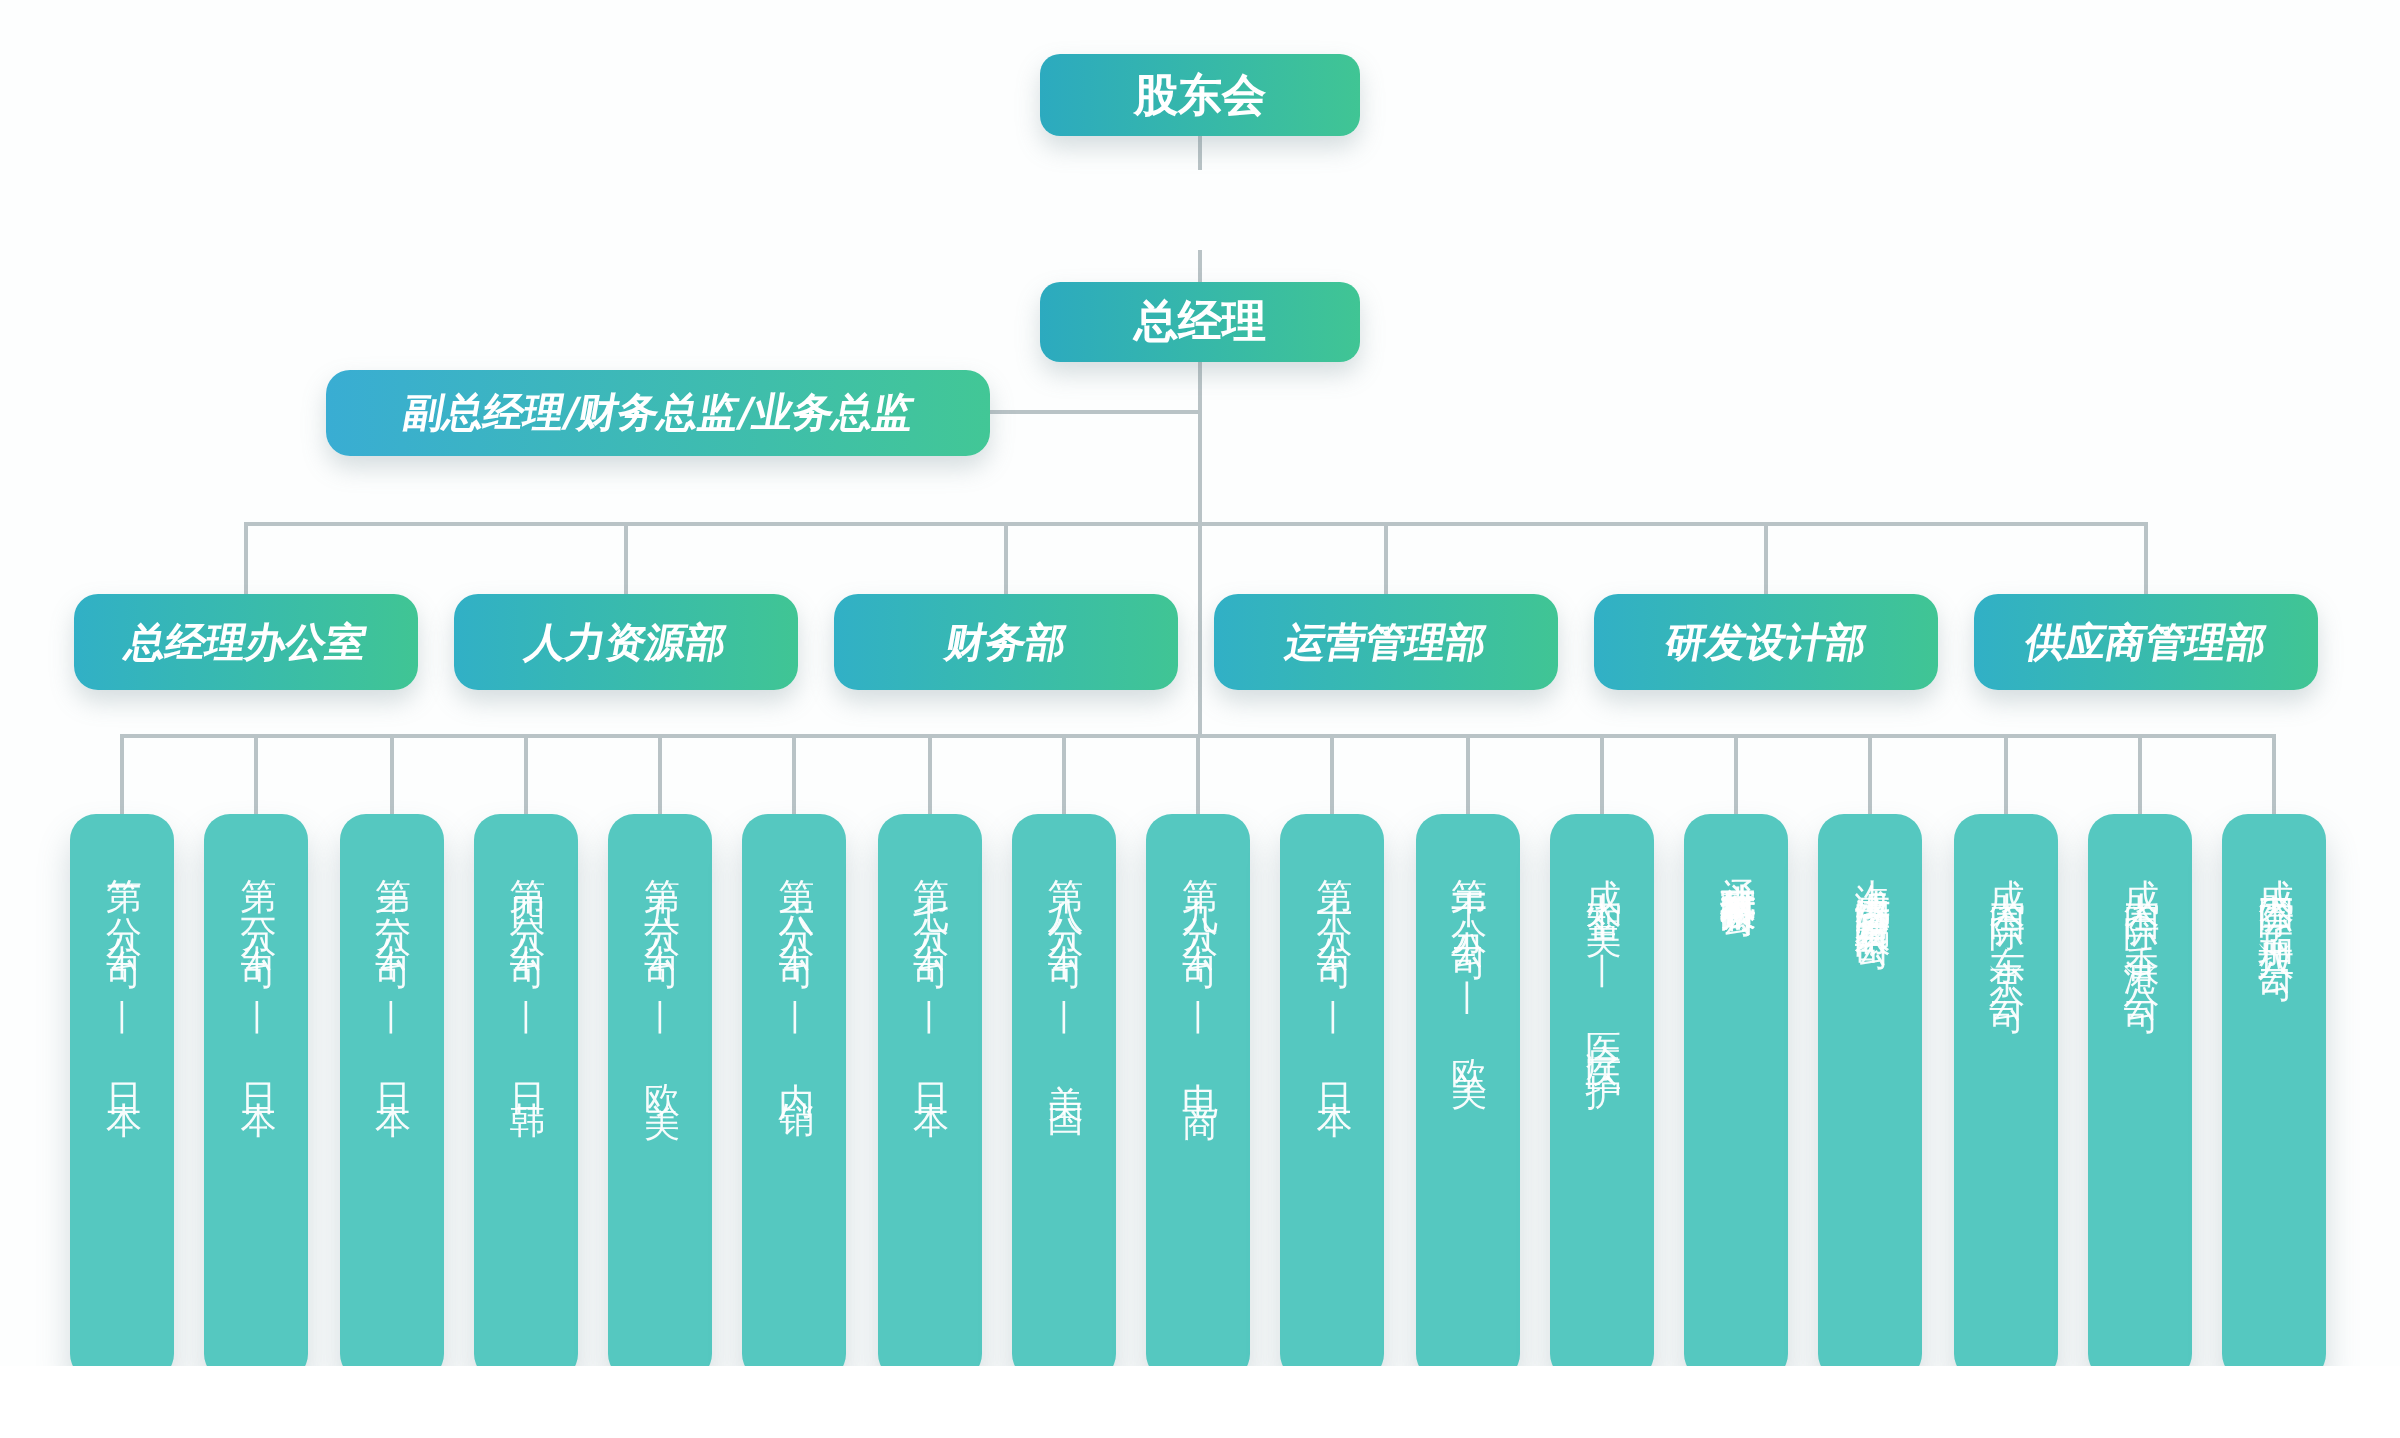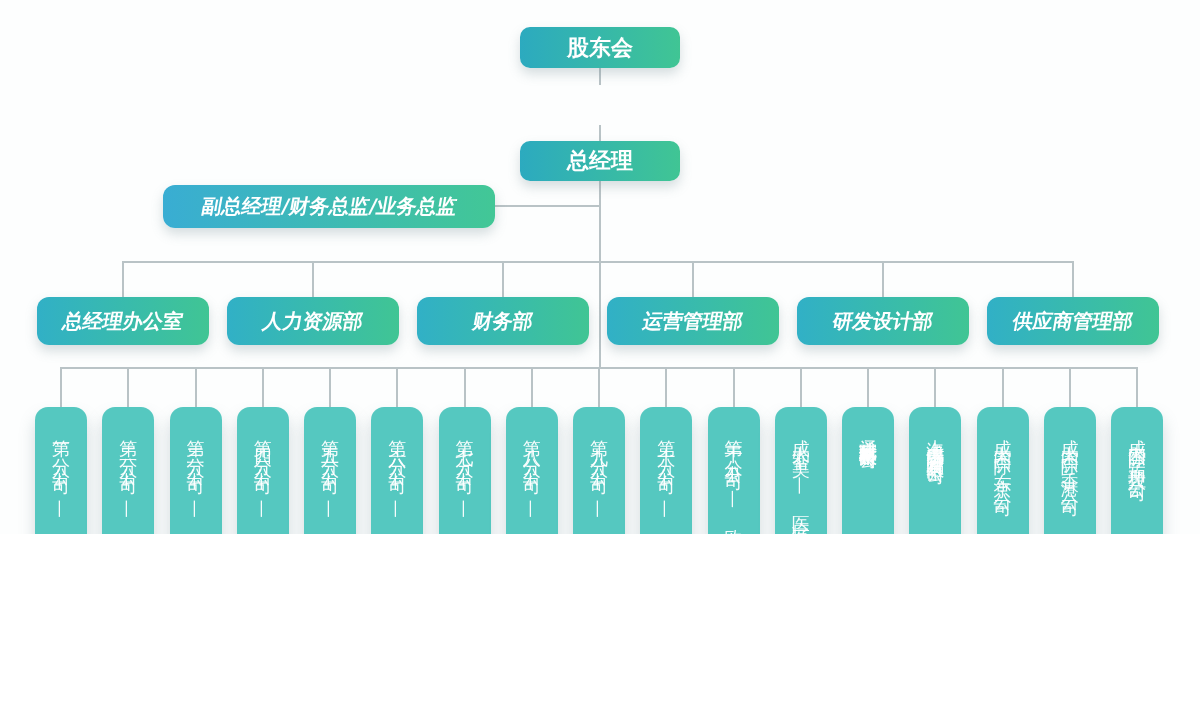--- a/index.html
+++ b/index.html
@@ -1,17 +1,17 @@
 <!DOCTYPE html>
 <html><head>
 <meta charset="utf-8">
 <style>
   html,body{margin:0;padding:0;background:#ffffff;}
   body{font-family:"DejaVu Sans","Liberation Sans",sans-serif;}
-  .canvas{position:relative;width:1200px;height:534px;background:#fdfefe;overflow:hidden;}
+  .canvas{position:relative;width:1200px;height:683px;background:#fdfefe;overflow:hidden;}
   .line{position:absolute;background:#b9c3c6;}
   .node{position:absolute;display:flex;align-items:center;justify-content:center;
         color:#ffffff;box-sizing:border-box;}
   .grad{background:linear-gradient(90deg,#2caabf 0%,#40c594 100%);
         box-shadow:0 6px 12px rgba(110,135,145,0.28);}
   .top-node{left:520px;width:160px;height:40px;border-radius:10px;
             font-size:22px;font-weight:700;}
   .deputy-node{left:163px;top:185px;width:332px;height:43px;border-radius:12px;
                font-size:20px;font-weight:700;
                background:linear-gradient(90deg,#39add3 0%,#42c796 100%);

